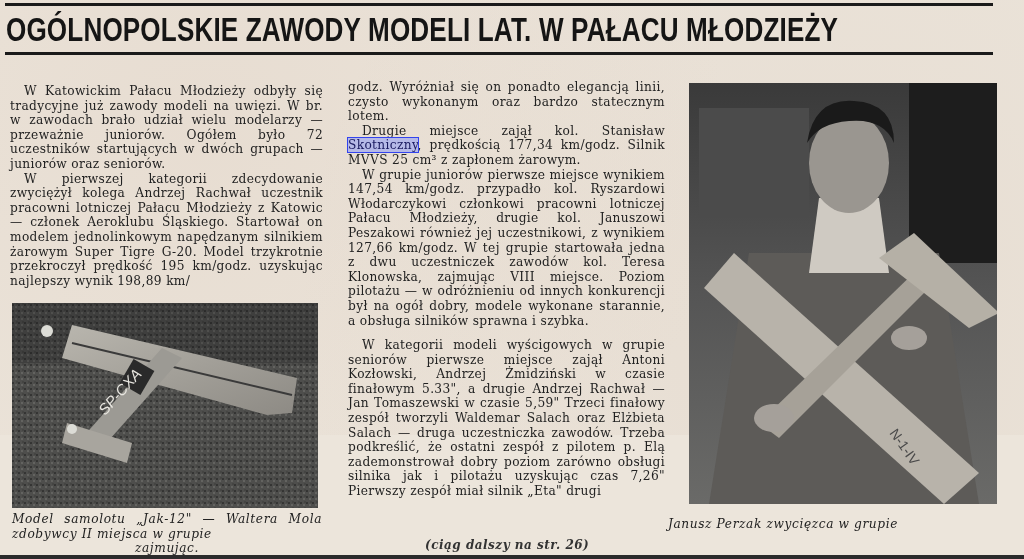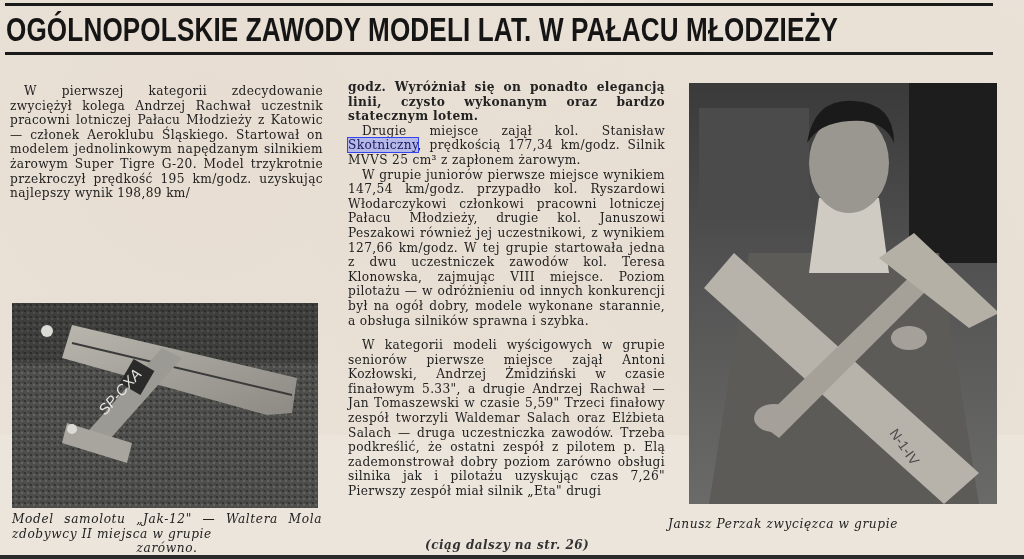--- a/index.html
+++ b/index.html
@@ -26,21 +26,21 @@
     white-space: nowrap; color: #151515;
   }
   .col {
     position: absolute; font-family: "DejaVu Serif", serif;
     font-size: 12.2px; line-height: 14.6px; color: #222;
     text-align: justify; letter-spacing: 0.35px;
   }
   .col p { margin: 0; text-indent: 14px; }
   .col1 { left: 10px; top: 84px; width: 313px; }
   .col2 { left: 348px; top: 80px; width: 317px; }
-  .col2 p.noind { text-indent: 0; font-weight: bold; }
+  .col2 p.noind { text-indent: 0; }
   .col2 .gap { margin-top: 10px; }
   .hl {
     background: rgba(120,140,255,0.45); outline: 1.5px solid #3344ee; color: #1a1a60;
   }
   .photo {
     position: absolute; overflow: hidden;
     background: #4a4a4a;
   }
   .photo1 { left: 12px; top: 303px; width: 306px; height: 205px; }
   .photo2 { left: 689px; top: 83px; width: 308px; height: 421px; background: #3c3c3c; }
@@ -62,20 +62,21 @@
 </head>
 <body>
 
 <div class="page">
 
   <div class="rule-top"></div>
   <div class="headline">OGÓLNOPOLSKIE ZAWODY MODELI LAT. W PAŁACU MŁODZIEŻY</div>
   <div class="rule-bottom"></div>
 
   <div class="col col1">
+    <p>W Katowickim Pałacu Młodzieży odbyły się tradycyjne już zawody modeli na uwięzi. W br. w zawodach brało udział wielu modelarzy — przeważnie juniorów. Ogółem było 72 uczestników startujących w dwóch grupach — juniorów oraz seniorów.</p>
     <p>W pierwszej kategorii zdecydowanie zwyciężył kolega Andrzej Rachwał uczestnik pracowni lotniczej Pałacu Młodzieży z Katowic — członek Aeroklubu Śląskiego. Startował on modelem jednolinkowym napędzanym silnikiem żarowym Super Tigre G-20. Model trzykrotnie przekroczył prędkość 195 km/godz. uzyskując najlepszy wynik 198,89 km/</p>
   </div>
 
   <div class="photo photo1">
     <svg width="306" height="205" viewBox="0 0 306 205">
       <defs>
         <pattern id="grass" width="6" height="6" patternUnits="userSpaceOnUse">
           <rect width="6" height="6" fill="#4e4e4c"></rect>
           <circle cx="1" cy="2" r="1.1" fill="#2f2f2e"></circle>
           <circle cx="4" cy="4" r="1" fill="#6a6a66"></circle>
@@ -96,21 +97,21 @@
       <rect x="113" y="60" width="24" height="28" fill="#2a2a2a" transform="rotate(30 125 74)"></rect>
 
       <polygon points="55,120 120,140 115,160 50,140" fill="#a8a59e"></polygon>
       <text x="93" y="113" font-family="Liberation Sans, sans-serif" font-size="15" font-style="italic" fill="#e8e6e0" transform="rotate(-48 93 113)">SP-CXA</text>
       <circle cx="35" cy="28" r="6" fill="#dcdcd6"></circle>
       <circle cx="60" cy="126" r="5" fill="#dcdcd6"></circle>
     </svg>
   </div>
   <div class="caption cap1">
     <span>Model samolotu „Jak-12" — Waltera Mola zdobywcy II miejsca w grupie</span>
-    <span class="last">zarówno.</span>
+    <span class="last">zajmując.</span>
   </div>
 
   <div class="col col2">
     <p class="noind">godz. Wyróżniał się on ponadto elegancją linii, czysto wykonanym oraz bardzo statecznym lotem.</p>
     <p><span>Drugie miejsce zajął kol. Stanisław </span><span class="hl">Skotniczny</span><span>, prędkością 177,34 km/godz. Silnik MVVS 25 cm³ z zapłonem żarowym.</span></p>
     <p>W grupie juniorów pierwsze miejsce wynikiem 147,54 km/godz. przypadło kol. Ryszardowi Włodarczykowi członkowi pracowni lotniczej Pałacu Młodzieży, drugie kol. Januszowi Peszakowi również jej uczestnikowi, z wynikiem 127,66 km/godz. W tej grupie startowała jedna z dwu uczestniczek zawodów kol. Teresa Klonowska, zajmując VIII miejsce. Poziom pilotażu — w odróżnieniu od innych konkurencji był na ogół dobry, modele wykonane starannie, a obsługa silników sprawna i szybka.</p>
     <p class="gap">W kategorii modeli wyścigowych w grupie seniorów pierwsze miejsce zajął Antoni Kozłowski, Andrzej Żmidziński w czasie finałowym 5.33", a drugie Andrzej Rachwał — Jan Tomaszewski w czasie 5,59" Trzeci finałowy zespół tworzyli Waldemar Salach oraz Elżbieta Salach — druga uczestniczka zawodów. Trzeba podkreślić, że ostatni zespół z pilotem p. Elą zademonstrował dobry poziom zarówno obsługi silnika jak i pilotażu uzyskując czas 7,26" Pierwszy zespół miał silnik „Eta" drugi</p>
   </div>
 
   <div class="cont">(ciąg dalszy na str. 26)</div>

